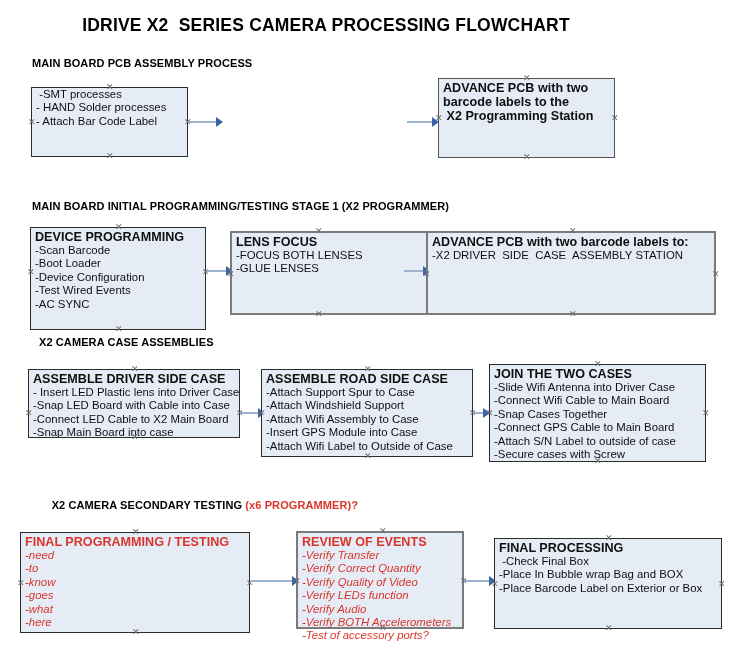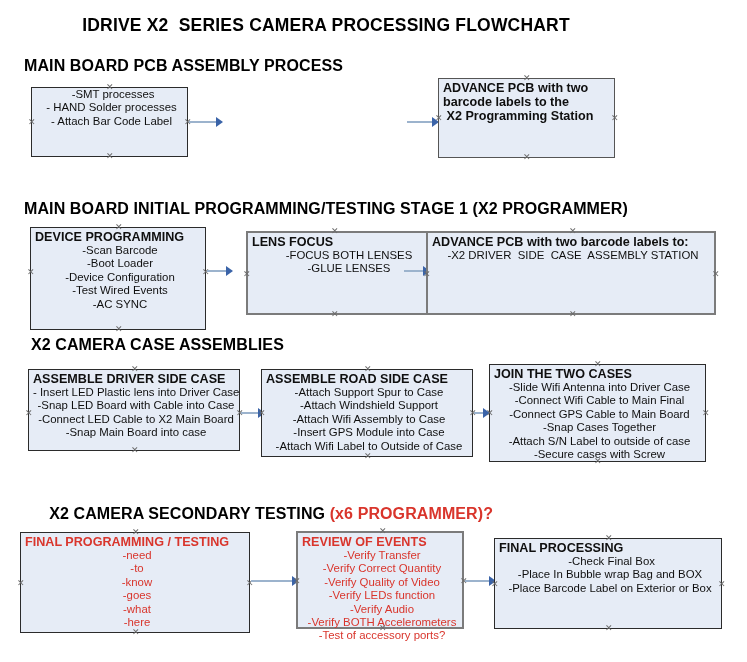--- a/index.html
+++ b/index.html
@@ -30,25 +30,26 @@
     width: 652px;
     text-align: center;
     font-size: 17.5px;
     font-weight: bold;
     letter-spacing: 0.2px;
     color: #000000;
     white-space: pre;
   }
   .section-title {
     position: absolute;
-    font-size: 16px;
+    font-size: 11px;
     font-weight: bold;
     color: #000000;
     white-space: pre;
     letter-spacing: 0.1px;
+    margin-left: 8px;
   }
   .section-title .accent {
     color: #d9352c;
   }
 
   
   .node {
     position: absolute;
     background: #e6ecf6;
     box-sizing: border-box;
@@ -71,23 +72,22 @@
   .node ul {
     list-style: none;
     margin: 0;
     padding: 0 0 0 4px;
   }
   .node ul li {
     font-size: 11.4px;
     color: #0f0f0f;
     line-height: 13.4px;
     white-space: pre;
-    text-align: center;
-  }
-  .node ul li.red { color: #d9352c; }
+  }
+  .node ul li.red { color: #d9352c; font-style: italic; }
 
   
   .conn-line {
     position: absolute;
     height: 2px;
     background: #9cb3cd;
   }
   .arrow-head {
     position: absolute;
     width: 0; height: 0;
@@ -162,21 +162,21 @@
     </ul>
     <span class="handle" style="left:84px; top:-4px;"></span>
     <span class="handle" style="left:84px; bottom:-4px;"></span>
     <span class="handle" style="left:-4px; top:41px;"></span>
     <span class="handle" style="right:-4px; top:41px;"></span>
   </div>
 
   <div class="conn-line" style="left:207px; top:270px; width:22px;"></div>
   <div class="arrow-head" style="left:226px; top:266px;"></div>
 
-  <div class="node thick" style="left:230px; top:231px; width:202px; height:84px;margin-left:16px;">
+  <div class="node thick" style="left:230px; top:231px; width:202px; height:84px;">
     <div class="title">LENS FOCUS</div>
     <ul>
       <li>-FOCUS BOTH LENSES</li>
       <li>-GLUE LENSES</li>
     </ul>
     <span class="handle" style="left:83px; top:-5px;"></span>
     <span class="handle" style="left:83px; bottom:-5px;"></span>
     <span class="handle" style="left:-5px; top:38px;"></span>
     <span class="handle" style="right:-5px; top:38px;"></span>
   </div>
@@ -190,21 +190,21 @@
       <li>-X2 DRIVER  SIDE  CASE  ASSEMBLY STATION</li>
     </ul>
     <span class="handle" style="left:141px; top:-5px;"></span>
     <span class="handle" style="left:141px; bottom:-5px;"></span>
     <span class="handle" style="left:-5px; top:38px;"></span>
     <span class="handle" style="right:-5px; top:38px;"></span>
   </div>
 
   <div class="section-title" style="left:31px; top:336px;">X2 CAMERA CASE ASSEMBLIES</div>
 
-  <div class="node thin" style="left:28px; top:369px; width:212px; height:82px;">
+  <div class="node thin" style="left:28px; top:369px; width:212px; height:69px;">
     <div class="title">ASSEMBLE DRIVER SIDE CASE</div>
     <ul>
       <li>- Insert LED Plastic lens into Driver Case</li>
       <li>-Snap LED Board with Cable into Case</li>
       <li>-Connect LED Cable to X2 Main Board</li>
       <li>-Snap Main Board into case</li>
     </ul>
     <span class="handle" style="left:102px; top:-4px;"></span>
     <span class="handle" style="left:102px; bottom:-4px;"></span>
     <span class="handle" style="left:-4px; top:40px;"></span>
@@ -229,23 +229,23 @@
     <span class="handle" style="right:-4px; top:40px;"></span>
   </div>
 
   <div class="conn-line" style="left:474px; top:412px; width:18px;"></div>
   <div class="arrow-head" style="left:483px; top:408px;"></div>
 
   <div class="node thin" style="left:489px; top:364px; width:217px; height:98px;">
     <div class="title">JOIN THE TWO CASES</div>
     <ul>
       <li>-Slide Wifi Antenna into Driver Case</li>
-      <li>-Connect Wifi Cable to Main Final</li>
+      <li>-Connect Wifi Cable to Main Board</li>
+      <li>-Snap Cases Together</li>
       <li>-Connect GPS Cable to Main Board</li>
-      <li>-Snap Cases Together</li>
       <li>-Attach S/N Label to outside of case</li>
       <li>-Secure cases with Screw</li>
     </ul>
     <span class="handle" style="left:104px; top:-4px;"></span>
     <span class="handle" style="left:104px; bottom:-4px;"></span>
     <span class="handle" style="left:-4px; top:45px;"></span>
     <span class="handle" style="right:-4px; top:45px;"></span>
   </div>
 
   <div class="section-title" style="left:31px; top:487px;">

